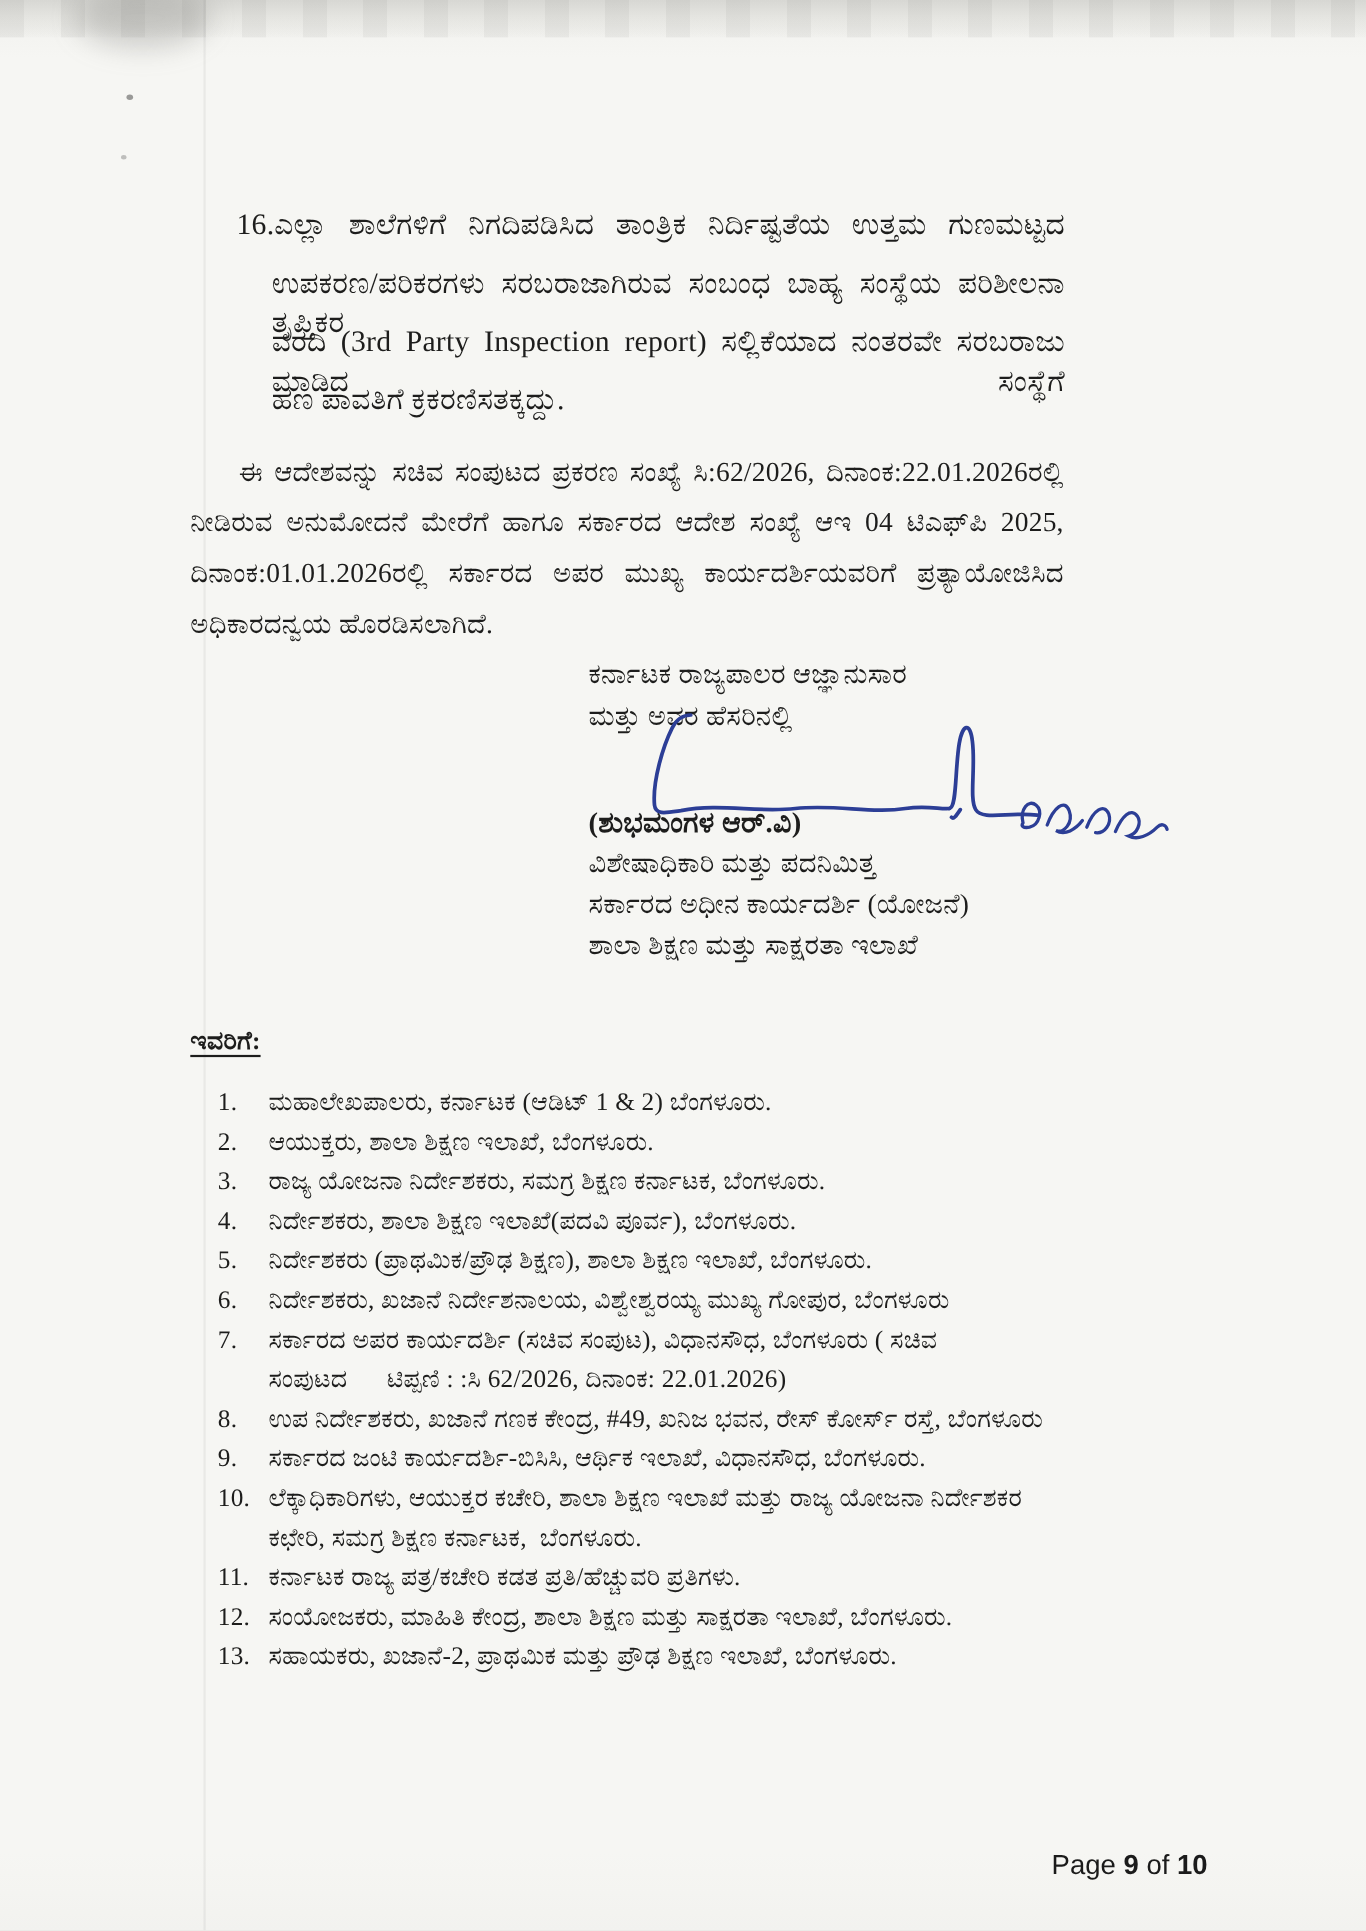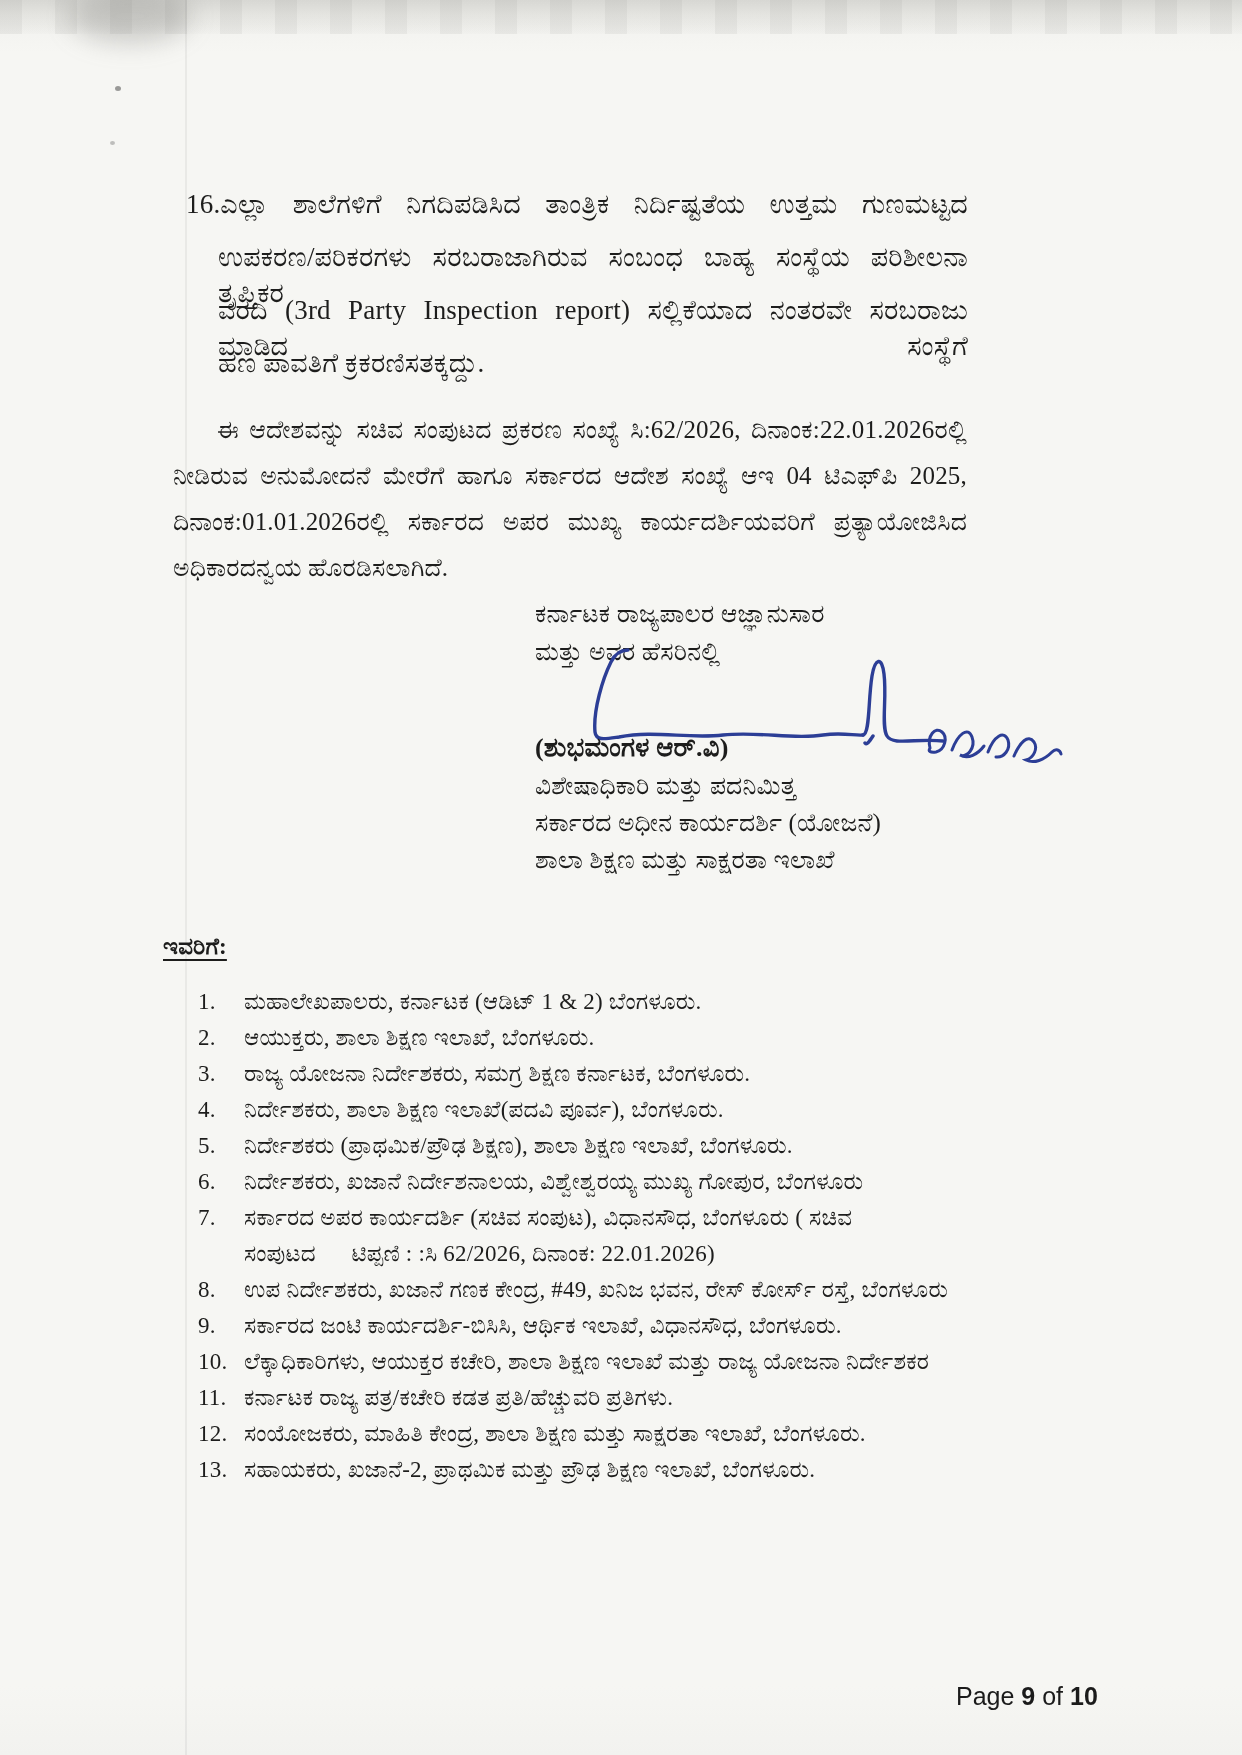--- a/index.html
+++ b/index.html
@@ -24,32 +24,32 @@
     background:rgba(110,110,106,.28);filter:blur(12px);
   }
   .scan-edge{
     position:absolute;left:185px;top:0;bottom:0;width:2px;
     background:rgba(70,70,66,.07);
   }
   .dot{position:absolute;background:rgba(40,40,40,.45);border-radius:50%;filter:blur(.6px);}
   
   .kn{letter-spacing:.2px;}
   .para16{position:absolute;left:186px;top:186px;width:782px;font-size:27px;}
-  .para16 .pline{height:53px;line-height:36px;}
+  .para16 .pline{height:53px;line-height:36px;margin-left:29px;}
   .para16 .ind{padding-left:32px;}
   .jline{text-align:justify;text-align-last:justify;}
   .para2{position:absolute;left:173px;top:412px;width:794px;font-size:25px;}
   .para2 .pline{height:46px;line-height:36px;}
   .para2 .first{text-indent:44px;}
   .sigblock{position:absolute;left:535px;width:450px;text-align:left;font-size:25px;}
   .sig-svg{position:absolute;left:555px;top:646px;}
   .scribble-svg{position:absolute;left:922px;top:706px;}
   .sig-name{font-weight:700;font-size:26px;}
   .recip-head{
-    position:absolute;left:163px;top:934px;font-size:23px;font-weight:600;
+    position:absolute;left:173px;top:934px;font-size:23px;font-weight:600;
     text-decoration:underline;text-underline-offset:5px;
   }
   .recips{position:absolute;left:198px;top:984px;width:880px;font-size:23px;}
   .li{display:grid;grid-template-columns:46px 1fr;}
   .li .num{line-height:36px;}
   .li .txt div{line-height:36px;white-space:pre-wrap;}
   .footer{
     position:absolute;left:956px;top:1682px;
     font-family:"Liberation Sans","DejaVu Sans",sans-serif;
     font-size:25px;color:#1b1b1b;
@@ -161,20 +161,21 @@
     <div class="li">
         <span class="num">9.</span>
         <span class="txt">
           <div>ಸರ್ಕಾರದ ಜಂಟಿ ಕಾರ್ಯದರ್ಶಿ-ಬಿಸಿಸಿ, ಆರ್ಥಿಕ ಇಲಾಖೆ, ವಿಧಾನಸೌಧ, ಬೆಂಗಳೂರು.</div>
         </span>
       </div>
     <div class="li">
         <span class="num">10.</span>
         <span class="txt">
           <div>ಲೆಕ್ಕಾಧಿಕಾರಿಗಳು, ಆಯುಕ್ತರ ಕಚೇರಿ, ಶಾಲಾ ಶಿಕ್ಷಣ ಇಲಾಖೆ ಮತ್ತು ರಾಜ್ಯ ಯೋಜನಾ ನಿರ್ದೇಶಕರ</div>
+          <div>ಕಛೇರಿ, ಸಮಗ್ರ ಶಿಕ್ಷಣ ಕರ್ನಾಟಕ,  ಬೆಂಗಳೂರು.</div>
         </span>
       </div>
     <div class="li">
         <span class="num">11.</span>
         <span class="txt">
           <div>ಕರ್ನಾಟಕ ರಾಜ್ಯ ಪತ್ರ/ಕಚೇರಿ ಕಡತ ಪ್ರತಿ/ಹೆಚ್ಚುವರಿ ಪ್ರತಿಗಳು.</div>
         </span>
       </div>
     <div class="li">
         <span class="num">12.</span>

